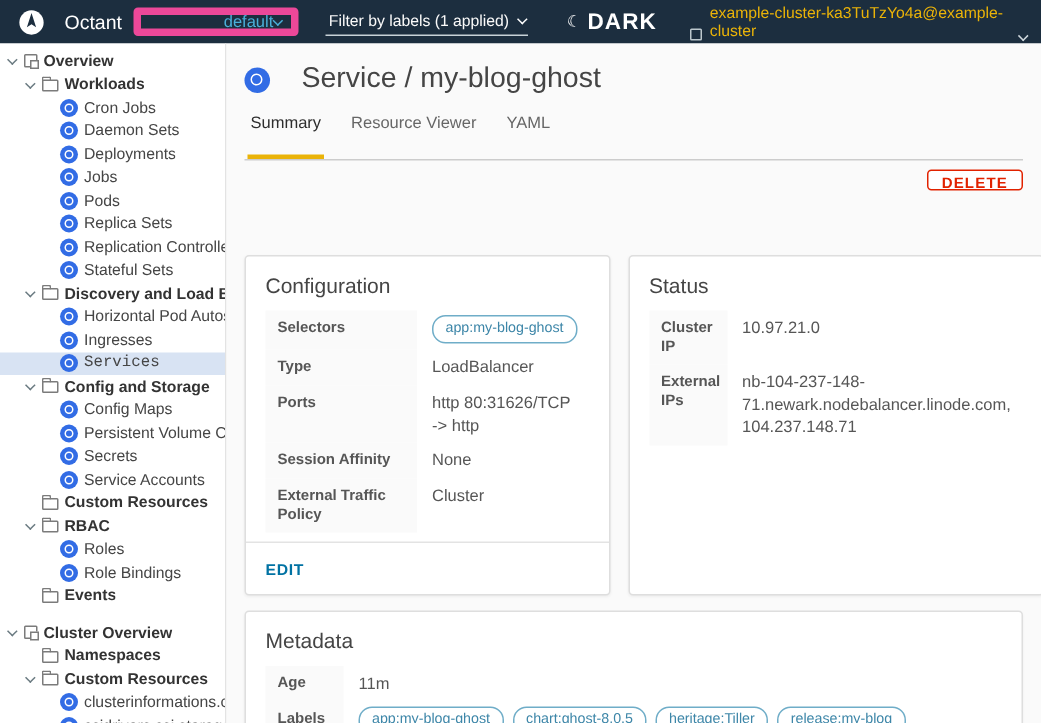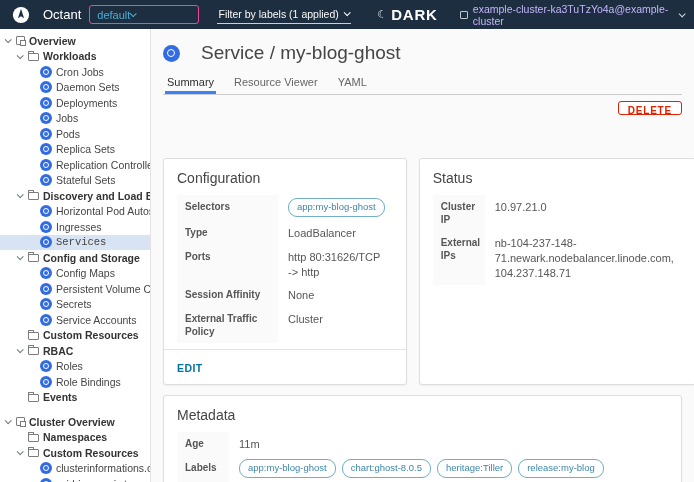--- a/index.html
+++ b/index.html
@@ -3,34 +3,34 @@
 <meta charset="utf-8">
 <style>
   * { margin:0; padding:0; box-sizing:border-box; }
   html,body { width:694px; height:482px; overflow:hidden; background:#fff;
     font-family:"Liberation Sans", sans-serif; color:#454545; }
 
   
   .header { height:29px; background:#1c2e3f; display:flex; align-items:center; padding:0 10px; gap:8px; }
   .logo { width:18px; height:18px; margin-left:2px; flex:0 0 auto; }
   .app-title { color:#fff; font-size:13px; margin-left:5px; margin-right:auto; }
-  .ns-select { width:120px; height:19px; border:1px solid #ec4899; border-radius:3px;
-    display:flex; align-items:center; justify-content:flex-start; padding:0 7px; margin-right:10px; }
+  .ns-select { width:120px; height:19px; border:5px solid #ec4899; border-radius:3px;
+    display:flex; align-items:center; justify-content:flex-end; padding:0 7px; margin-right:10px; }
   .ns-select .txt { color:#49afd9; font-size:11px; }
   .chev { display:inline-block; width:5px; height:5px; border-right:1.4px solid currentColor;
     border-bottom:1.4px solid currentColor; transform:rotate(45deg) translateY(-1px); }
   .ns-select .chev { color:#49afd9; }
   .filter { width:150px; border-bottom:1px solid #c7d2d8; display:flex; align-items:center;
     justify-content:space-between; padding:2px 2px 3px 2px; margin-right:18px; }
   .filter .txt { color:#fafafa; font-size:10.5px; }
   .filter .chev { color:#fff; }
   .theme-toggle { display:flex; align-items:center; gap:4px; color:#fff; margin-right:14px; cursor:default; }
   .moon { font-size:11px; color:#fff; }
   .theme-toggle .txt { font-size:15px; font-weight:bold; letter-spacing:.05em; }
-  .ctx { display:flex; align-items:center; gap:5px; color:#c4b5fd; }
+  .ctx { display:flex; align-items:flex-end; gap:5px; color:#eab308; }
   .ctx-icon { width:9px; height:8px; border:1px solid #bcc7cd; border-radius:1px; }
   .ctx .txt { font-size:10.5px; }
   .ctx .chev { color:#cfd8dd; }
 
   
   .body { display:flex; height:453px; }
   .sidebar { width:151px; flex:0 0 151px; border-right:1px solid #e3e3e3; background:#fff;
     padding-top:4px; overflow:hidden; }
   .content { flex:1; background:#fafafa; overflow:hidden; padding:9px 12px 0 12px; }
 
@@ -57,21 +57,21 @@
   .nav-label { overflow:hidden; text-overflow:clip; }
 
   
   .title-row { display:flex; align-items:center; gap:21px; margin:4px 0 10px 0; }
   .res-icon { width:17px; height:17px; border-radius:50%; background:#326ce5; position:relative; flex:0 0 auto; }
   .res-icon::after { content:""; position:absolute; left:4px; top:4px; width:6px; height:6px;
     border:1.5px solid #fff; border-radius:50%; }
   .page-title { font-size:19px; font-weight:300; color:#454545; }
   .tabs { display:flex; gap:16px; border-bottom:1px solid #ccc; padding:0 2px; }
   .tab { font-size:11px; color:#666; padding:2px 2px 6px 2px; cursor:default; }
-  .tab.active { color:#2e2e2e; border-bottom:3px solid #3b82f6; padding-bottom:3px; }
+  .tab.active { color:#2e2e2e; border-bottom:3px solid #eab308; padding-bottom:15px; }
   .actions-row { display:flex; justify-content:flex-end; padding:6px 0 6px 0; height:26px; }
   .delete-btn { font-size:10px; font-weight:bold; letter-spacing:.08em; color:#e12200;
     border:1px solid #e12200; background:#fff; border-radius:3px; padding:3px 9px; cursor:default; }
 
   
   .cards-2col { display:flex; gap:12px; align-items:stretch; margin-bottom:10px; }
   .card { background:#fff; border:1px solid #dedede; border-radius:3px;
     box-shadow:0 1px 2px rgba(0,0,0,.05); }
   .card.half { flex:1; display:flex; flex-direction:column; min-height:156px;margin-top:37px; }
   .card.full { margin-bottom:10px; }

